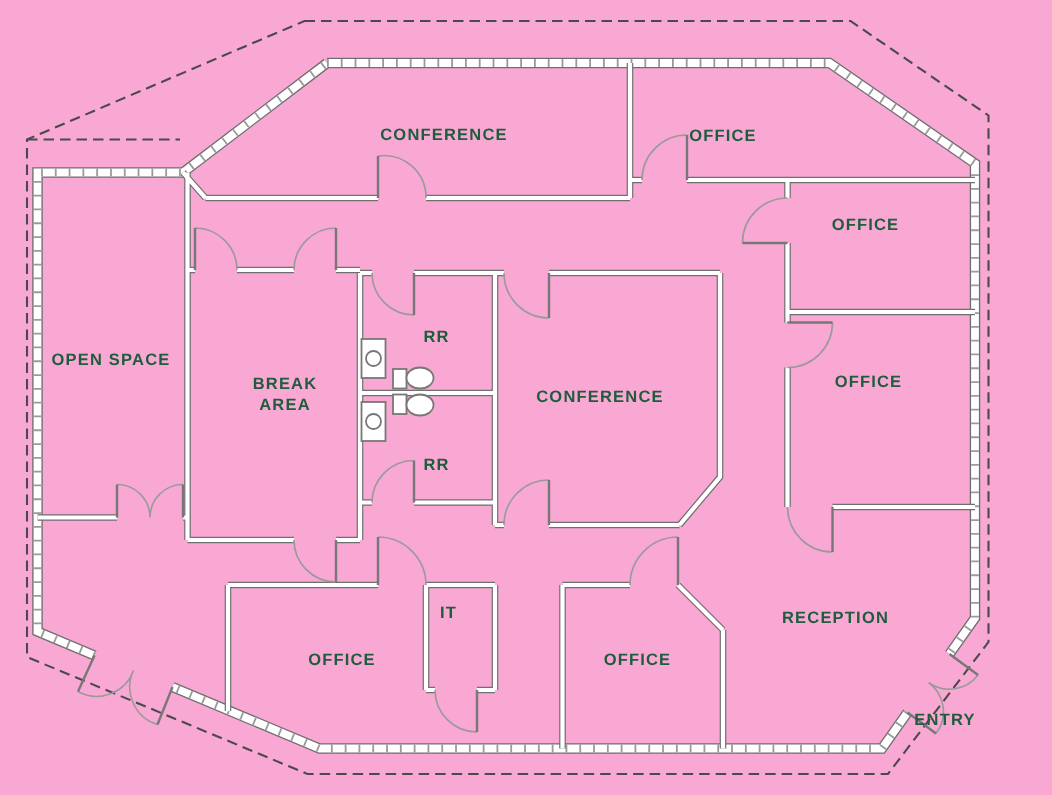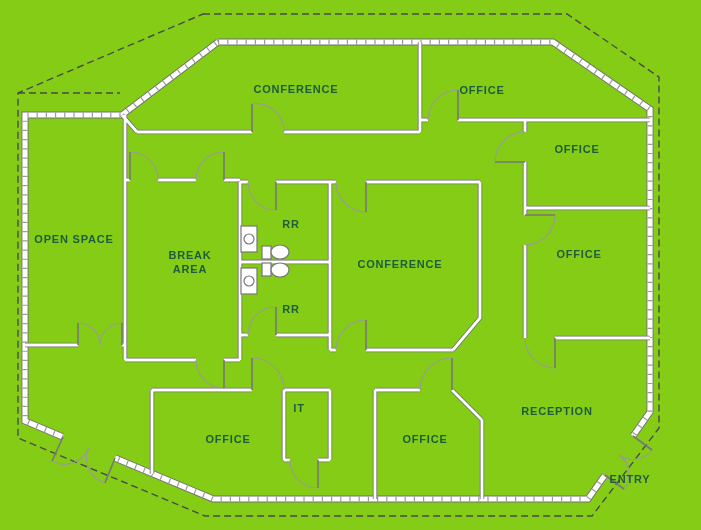--- a/index.html
+++ b/index.html
@@ -1,21 +1,21 @@
 <!DOCTYPE html>
 <html><head>
 <meta charset="utf-8">
 <style>
   html, body { margin: 0; padding: 0; background: #ffffff; }
   body { font-family: "Liberation Sans", sans-serif; }
   .plan-wrap {
     position: relative;
     width: 701px;
     height: 530px;
-    background: #84cc16;
+    background: #f9a8d4;
     overflow: hidden;
   }
   svg { display: block; }
 
   
   .dash-line {
     fill: none;
     stroke: #4a4a4a;
     stroke-width: 1.4;
     stroke-dasharray: 7 4;

